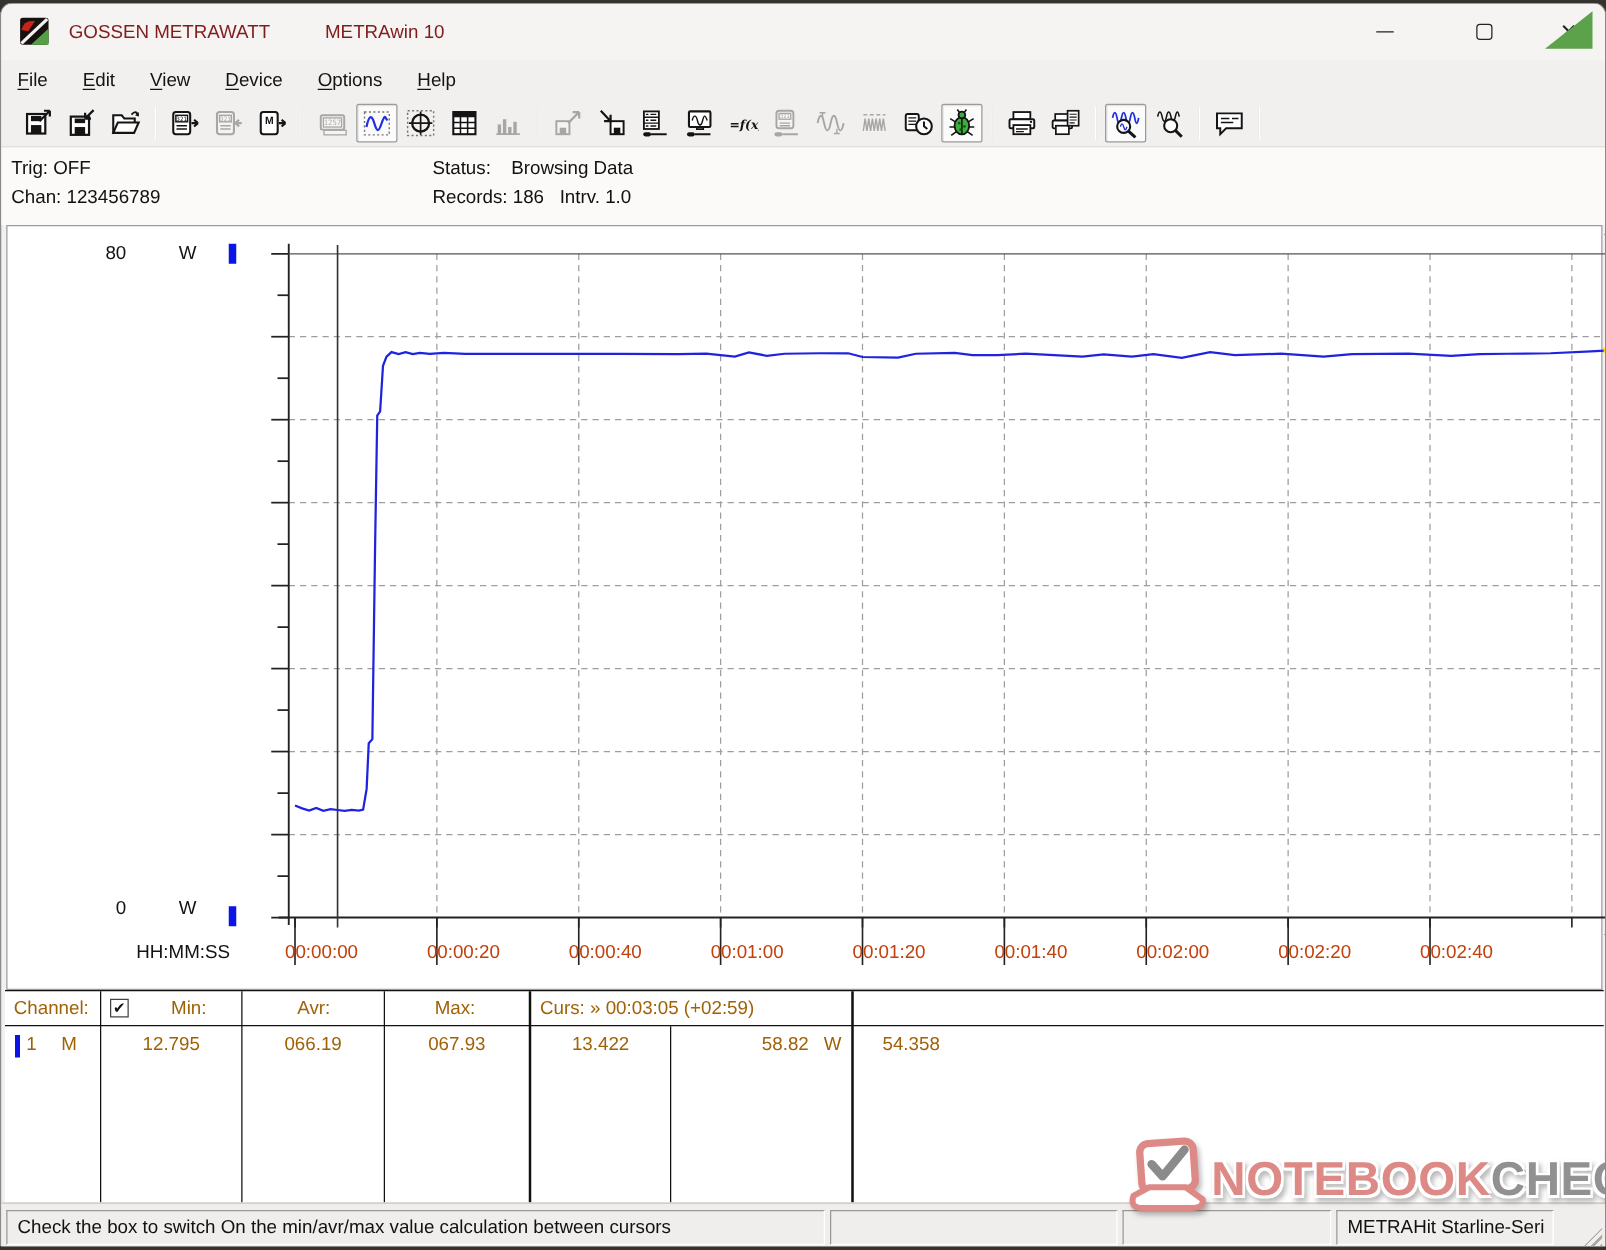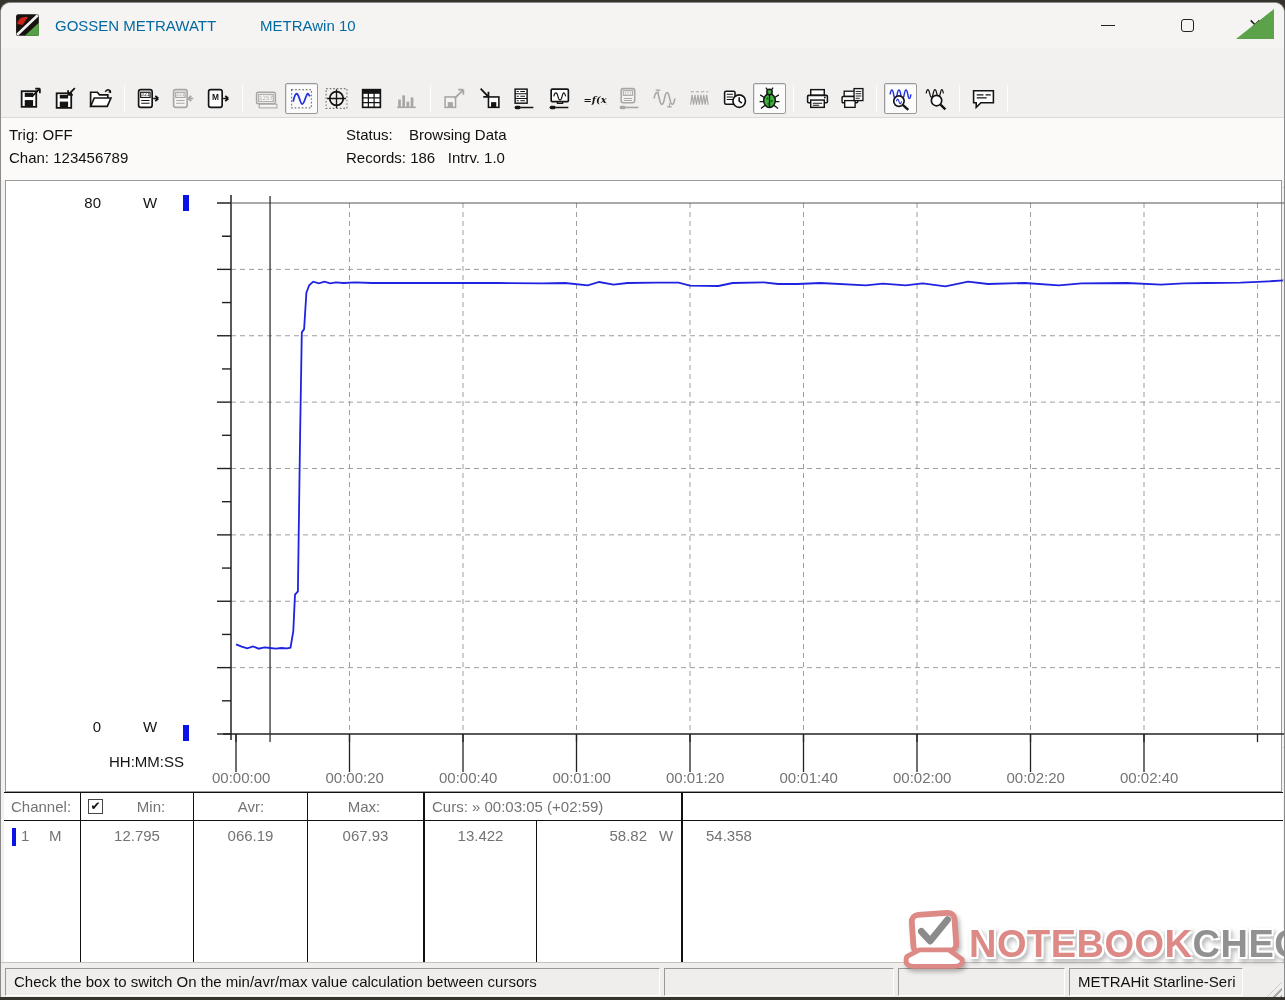--- a/index.html
+++ b/index.html
@@ -5,21 +5,21 @@
   * { box-sizing: border-box; margin: 0; padding: 0; }
   html,body { width:1285px; height:1000px; overflow:hidden; background:#35332b;
               font-family:"Liberation Sans", sans-serif; }
   .window { position:absolute; left:0; top:2px; width:1285px; height:995px;
             background:#f3f1ef; border-radius:10px 10px 0 0; overflow:hidden;
             border:1px solid #8a8a8a; border-bottom:none; }
 
   
   .titlebar { position:absolute; left:0; top:0; width:100%; height:45px; background:#f6f4f2; }
   .app-icon { position:absolute; left:14px; top:10px; width:26px; height:24px; }
-  .title-text { position:absolute; top:0; height:45px; line-height:45px; font-size:15px; color:#0369a1; white-space:pre; }
+  .title-text { position:absolute; top:0; height:45px; line-height:45px; font-size:15px; color:#7f1d1d; white-space:pre; }
   .t-app { left:54px; } .t-prod { left:259px; } .t-unreg { left:407px; }
   .winbtn { position:absolute; top:5px; width:46px; height:35px; display:flex; align-items:center; justify-content:center; color:#222; }
   .wb-min { left:1084px; } .wb-max { left:1163px; } .wb-close { left:1231px; font-size:17px; }
   .wb-min .bar { width:14px; border-top:1.6px solid #222; }
   .wb-max .box { width:13px; height:13px; border:1.5px solid #222; border-radius:3px; }
 
   
   .menubar { position:absolute; left:0; top:45px; width:100%; height:32px; background:#f2f0ee;
              display:flex; align-items:center; padding-left:4px; }
   .menu-item { font-size:15px; color:#141414; padding:4px 9px; margin-right:10px; }
@@ -45,29 +45,29 @@
   .chart-panel { position:absolute; left:4px; top:177px; width:1277px; height:612px;
                  background:#fff; border:1px solid #9a9a9a;padding-left:29px; }
   .chart-label { position:absolute; font-size:15px; color:#141414; }
   .lab-80 { left:55px; top:13px; width:40px; text-align:right; }
   .lab-w-top { left:137px; top:13px; }
   .lab-0 { left:55px; top:537px; width:40px; text-align:right; }
   .lab-w-bot { left:137px; top:537px; }
   .lab-hms { left:103px; top:572px; }
   .chan-mark { position:absolute; left:177px; width:6px; height:16px; background:#0a14e6; }
   .cm-top { top:14px; } .cm-bot { top:544px; }
-  .x-tick-label { position:absolute; top:588px; font-size:15px; color:#737373; }
+  .x-tick-label { position:absolute; top:572px; font-size:15px; color:#c2410c;margin-left:16px; }
 
   
   .table-panel { position:absolute; left:3px; top:789px; width:1279px; height:170px;
                  background:#fff; border-top:1px solid #111; }
   .tv { position:absolute; top:0; bottom:0; width:1px; background:#111; }
   .tv.thick { width:2px; }
   .th-line { position:absolute; left:0; right:0; top:27px; height:1px; background:#111; }
-  .tcell { position:absolute; font-size:15px; color:#737373; white-space:pre; }
+  .tcell { position:absolute; font-size:15px; color:#a16207; white-space:pre; }
   .checkbox { position:absolute; left:84px; top:6px; width:15px; height:15px; background:#fff;
               border:1px solid #444; font-size:12px; line-height:13px; text-align:center; color:#111; }
   .chan-bar { position:absolute; left:8px; top:35px; width:4px; height:18px; background:#0a14e6; }
 
   
   .statusbar { position:absolute; left:0; top:959px; width:100%; height:38px; background:#f0eeec;
                border-top:1px solid #c7c4c0; }
   .sseg { position:absolute; top:5px; height:28px; border:1px solid #9b9893;
           border-bottom-color:#fff; border-right-color:#fff; background:#f0eeec;
           font-size:15px; color:#111; line-height:26px; padding-left:8px; white-space:nowrap; overflow:hidden; }
@@ -103,20 +103,28 @@
         <span class="bar" title="—"></span>
       </div>
     <div class="winbtn wb-max">
         <span class="box"></span>
       </div>
     <div class="winbtn wb-close">
         <span>✕</span>
       </div>
   </div>
 
+  <div class="menubar" id="menubar">
+      <div class="menu-item"><u>F</u>ile</div>
+      <div class="menu-item"><u>E</u>dit</div>
+      <div class="menu-item"><u>V</u>iew</div>
+      <div class="menu-item"><u>D</u>evice</div>
+      <div class="menu-item"><u>O</u>ptions</div>
+      <div class="menu-item"><u>H</u>elp</div>
+    </div>
 
   <div class="toolbar" id="toolbar">
       <div class="tb-btn">
         <svg viewBox="0 0 24 24">
           <rect x="3.5" y="5" width="14" height="15" fill="#fff" stroke="#141414" stroke-width="1.7"></rect>
           <rect x="6.5" y="6.5" width="8" height="4" fill="#141414"></rect>
           <rect x="6.5" y="13.5" width="8" height="6.5" fill="#141414"></rect>
           <path d="M13 10.5 L21 2.5 M21 2.5 h-4.5 M21 2.5 v4.5" stroke="#141414" stroke-width="1.7" fill="none"></path>
         </svg>
       </div>

